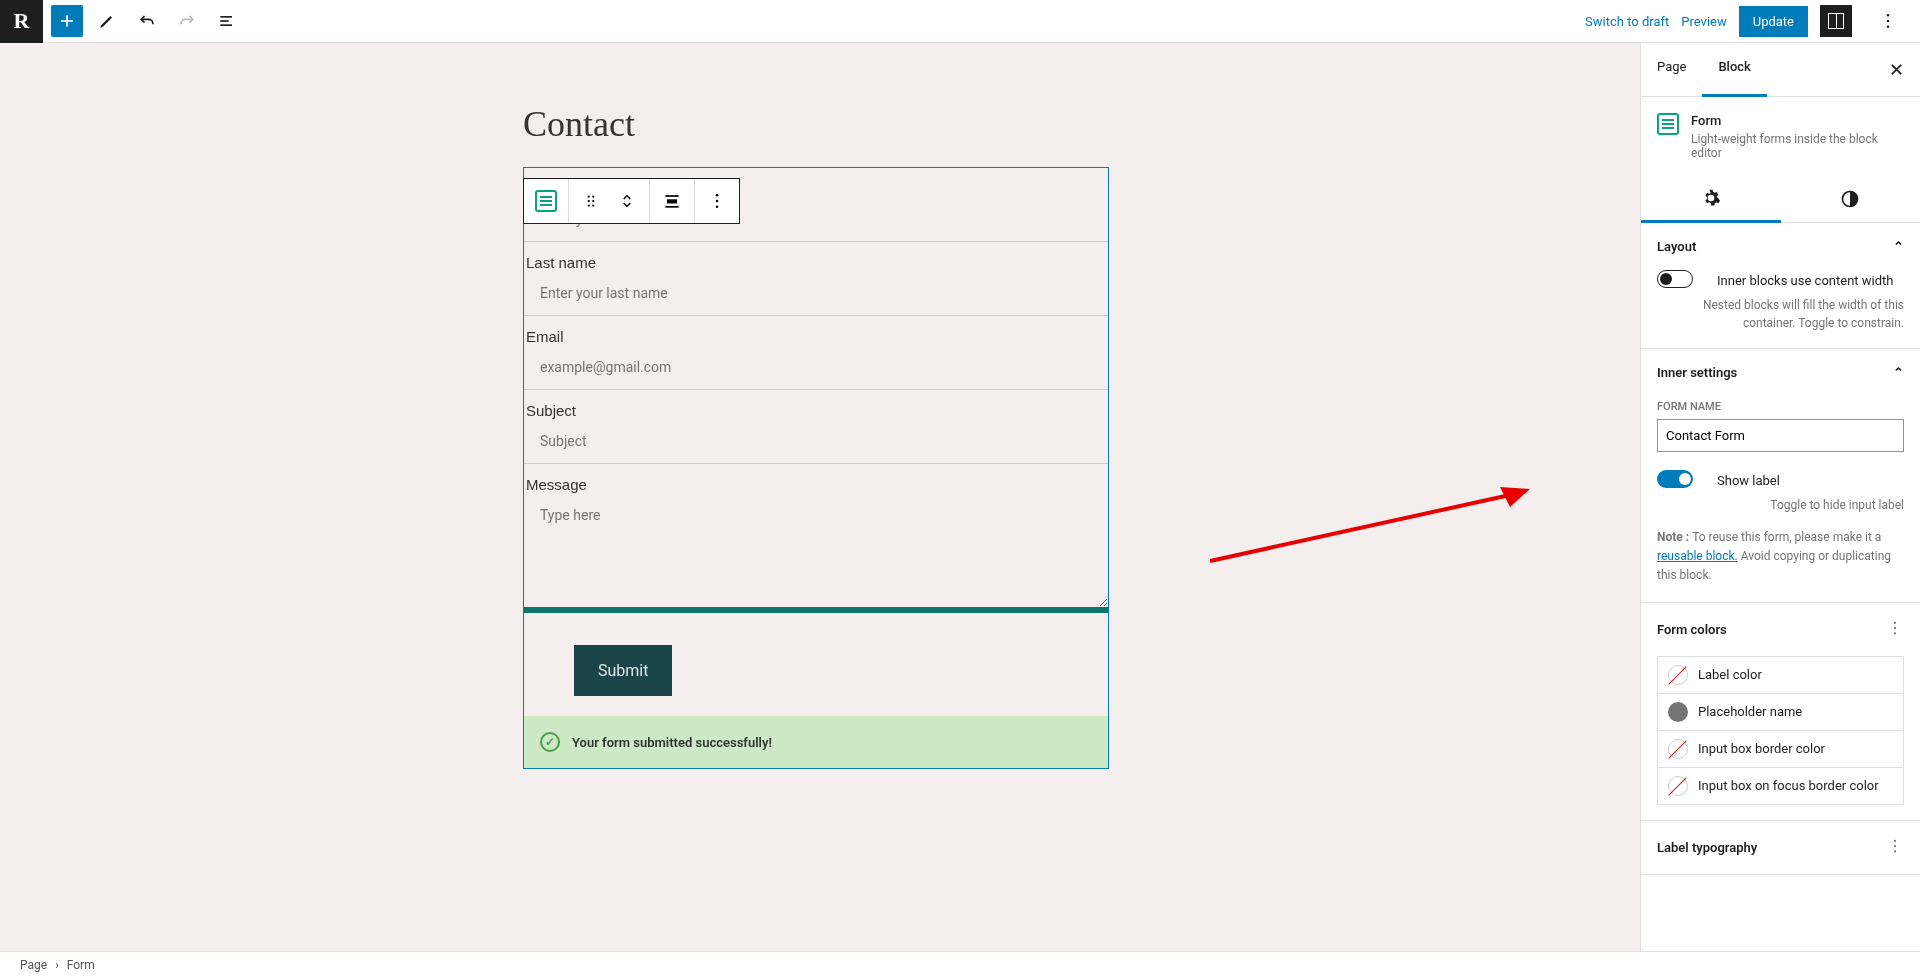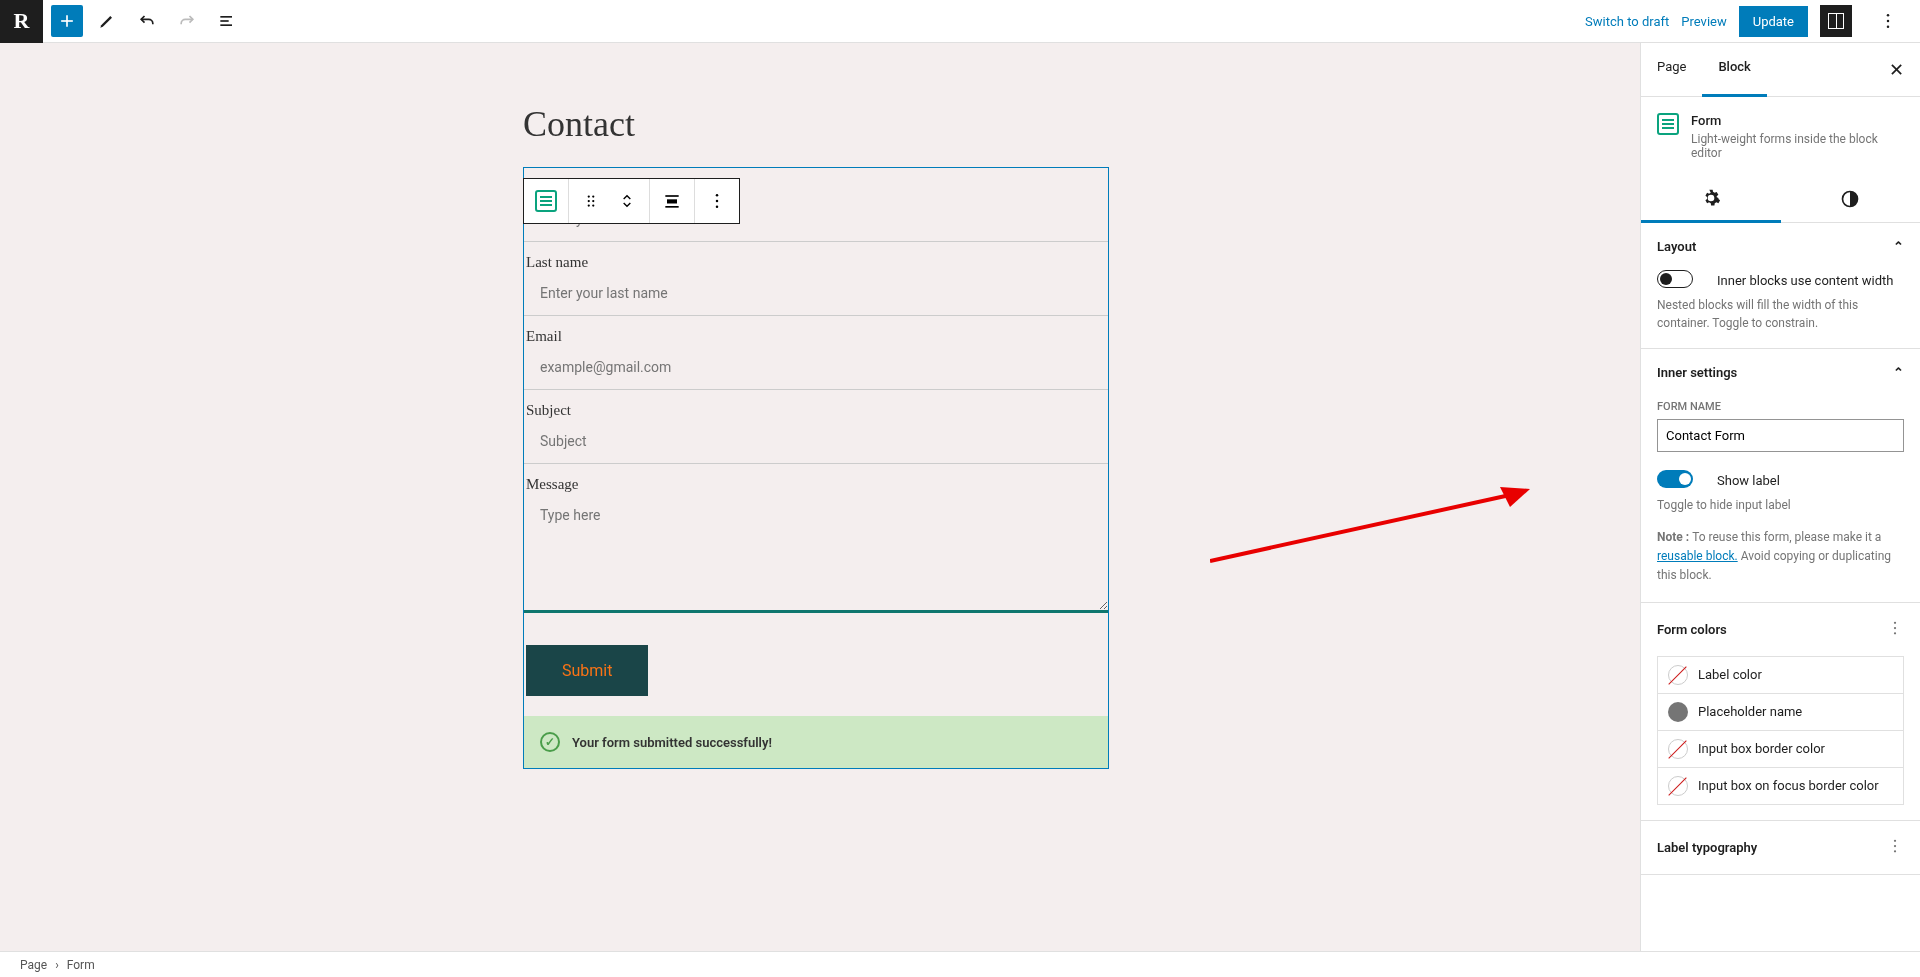--- a/index.html
+++ b/index.html
@@ -24,25 +24,25 @@
 .canvas-wrap::-webkit-scrollbar-thumb { background:#c0c0c0;}
 .page-title { font-family: Georgia, serif; font-size:36px; color:#333; margin-left:523px; margin-bottom:-22px;}
 .block-toolbar { position:absolute; top:135px; left:523px; background:#fff; border:1px solid #1e1e1e; display:flex; height:46px; z-index:10;}
 .bt-seg { display:flex; align-items:center; border-right:1px solid #ddd; padding:0 4px;}
 .bt-item { width:36px; height:40px; display:flex; align-items:center; justify-content:center;}
 .bt-form-icon { color:#0aa37e; }
 .form-icon-svg { width:22px; height:22px; border:2px solid currentColor; border-radius:3px; display:flex; flex-direction:column; justify-content:center; gap:2px; padding:3px;}
 .form-icon-svg span { height:2px; background:currentColor;}
 .form-block { width:586px; margin-left:523px; border:1.5px solid #007cba; padding:0; margin-top:44px;}
 .field { padding:12px 0 0 0;}
-.flabel { font-family: Liberation Serif, serif; font-size:15px; color:#333; padding-left:2px;}
+.flabel { font-family: Liberation Sans, sans-serif; font-size:15px; color:#333; padding-left:2px;}
 .finput { width:100%; border:none; border-bottom:1px solid #ccc; background:transparent; padding:14px 16px; font-size:14px; color:#999; outline:none;}
-.ftextarea { width:100%; border:none; border-bottom:3px solid #0f766e; background:transparent; padding:14px 16px; font-size:14px; color:#999; height:120px; resize:both; outline:none;}
+.ftextarea { width:100%; border:none; border-bottom:6px solid #0f766e; background:transparent; padding:14px 16px; font-size:14px; color:#999; height:120px; resize:both; outline:none;}
 .submit-wrap { padding:28px 2px 20px;}
-.submit-btn { background:#1a4548; color:#f97316; border:none; padding:16px 36px; font-size:16px;}
+.submit-btn { background:#1a4548; color:#e5e5e5; border:none; padding:16px 24px; font-size:16px;margin-left:48px;}
 .success-msg { background:#cde8c4; padding:16px; display:flex; align-items:center; gap:12px; font-size:13px; color:#333; font-weight:600;}
 .success-icon { width:20px; height:20px; border:2px solid #4a9d4a; border-radius:50%; display:flex; align-items:center; justify-content:center; color:#4a9d4a; font-size:12px;}
 .arrow-annot { position:absolute; top:440px; left:1210px; width:320px; height:80px; pointer-events:none;}
 .sidebar { width:280px; border-left:1px solid #e0e0e0; overflow-y:scroll; font-size:13px; color:#1e1e1e;}
 .sidebar::-webkit-scrollbar { width:16px;}
 .sidebar::-webkit-scrollbar-track { background:#f0f0f0;}
 .sidebar::-webkit-scrollbar-thumb { background:#c0c0c0;}
 .sb-tabs { display:flex; border-bottom:1px solid #e0e0e0; position:relative;}
 .sb-tab { padding:16px; font-size:13px; cursor:pointer;}
 .sb-tab.active { border-bottom:3px solid #007cba; font-weight:500; margin-bottom:-1px;}
@@ -56,21 +56,21 @@
 .sb-subtab.active { border-bottom:3px solid #007cba; margin-bottom:-1px;}
 .sb-panel { border-bottom:1px solid #e0e0e0;}
 .sb-panel-head { padding:16px; display:flex; align-items:center; justify-content:space-between; font-weight:600; font-size:13px; cursor:pointer;}
 .sb-panel-body { padding:0 16px 16px;}
 .toggle-row { display:flex; align-items:flex-end; gap:24px; margin-bottom:8px;}
 .toggle { width:36px; height:18px; border-radius:10px; position:relative; }
 .toggle.off { background:#fff; border:1px solid #1e1e1e;}
 .toggle.off::after { content:''; width:12px; height:12px; background:#1e1e1e; border-radius:50%; position:absolute; left:2px; top:2px;}
 .toggle.on { background:#007cba;}
 .toggle.on::after { content:''; width:12px; height:12px; background:#fff; border-radius:50%; position:absolute; right:2px; top:3px;}
-.help-text { font-size:12px; color:#757575; line-height:1.5;}
+.help-text { font-size:12px; color:#757575; line-height:1.5;text-align:right;}
 .field-label { font-size:11px; text-transform:uppercase; font-weight:500; color:#757575; margin-bottom:6px; margin-top:4px;}
 .text-input { width:100%; border:1px solid #949494; padding:8px; font-size:13px;}
 .note-text { font-size:12px; color:#757575; margin-top:14px; line-height:1.6;}
 .note-text a { color:#007cba; text-decoration:underline;}
 .color-row { display:flex; align-items:center; gap:10px; padding:8px 0; border:1px solid #e0e0e0; margin-bottom:-1px; padding-left:10px;}
 .color-swatch { width:20px; height:20px; border-radius:50%; border:1px solid #ccc;}
 .color-swatch.filled { background:#757575; border:none;}
 .cross-swatch { position:relative;}
 .cross-swatch::after { content:''; position:absolute; width:140%; height:1px; background:#cc1818; top:50%; left:-20%; transform:rotate(-45deg);}
 .panel-menu-dots { color:#757575;}

